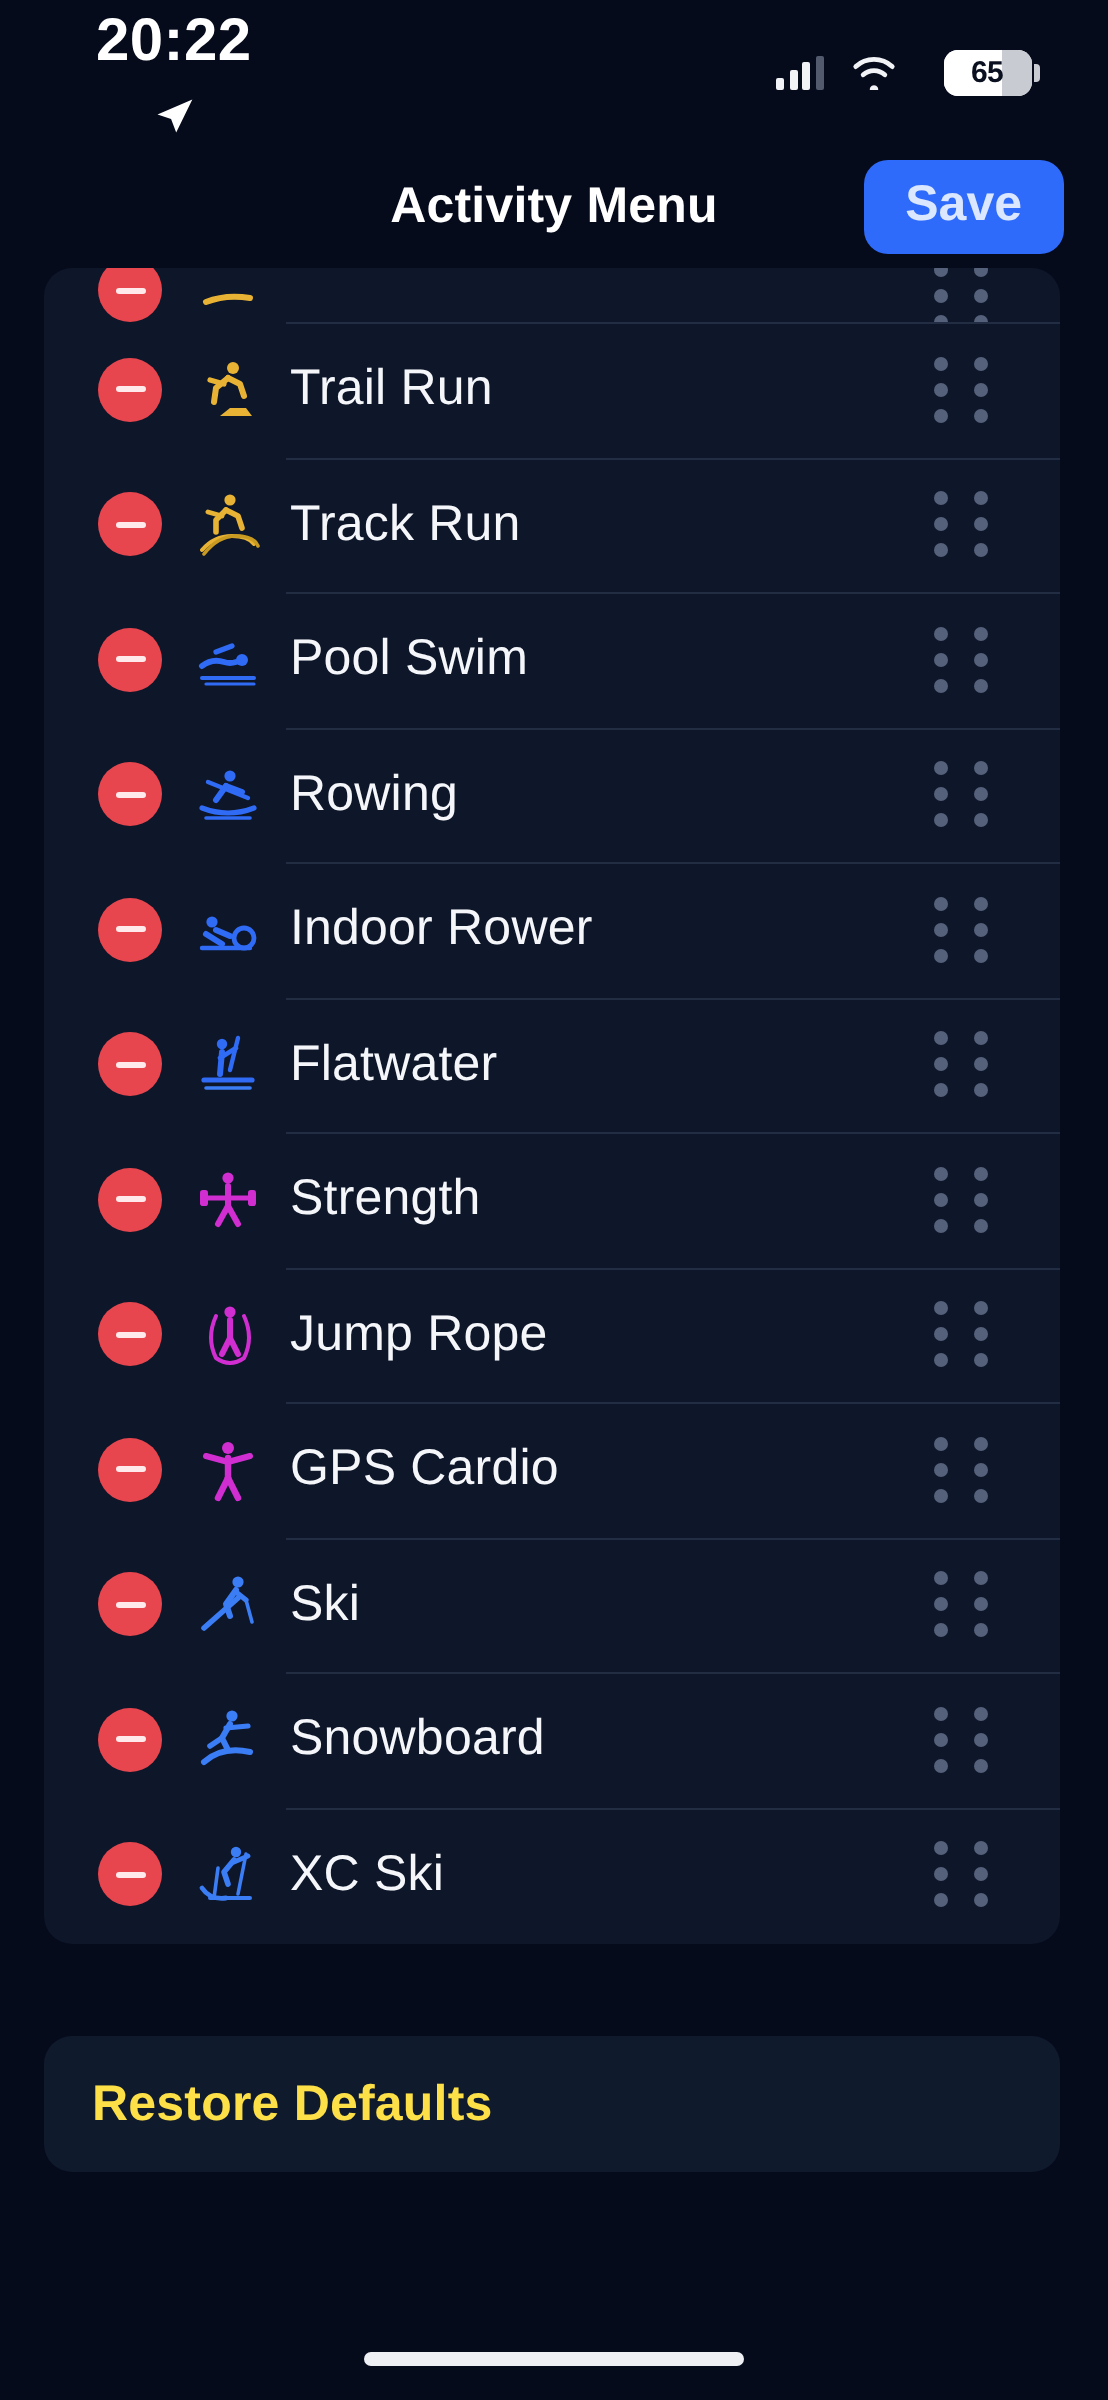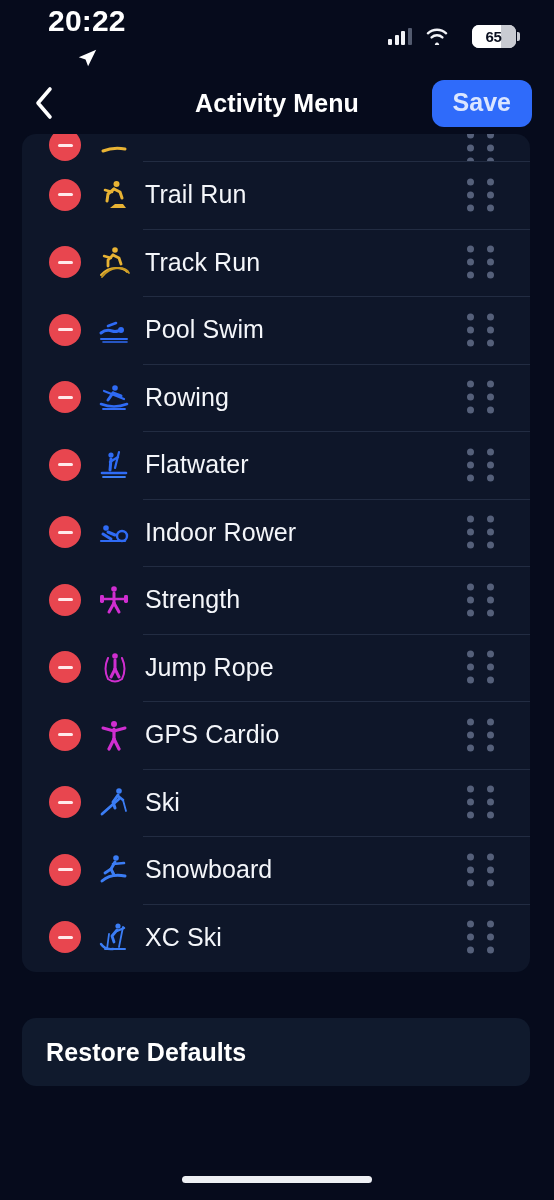--- a/index.html
+++ b/index.html
@@ -52,21 +52,21 @@
     letter-spacing:-0.3px; z-index:2;
   }
   .battery-nub {
     width:3px; height:9px; background:#c9cbd2;
     border-radius:0 2px 2px 0; margin-left:1.5px;
   }
 
   
   .navbar {
     position:absolute; top:72px; left:0; right:0; height:62px;
-    display:flex; align-items:center; padding:0 22px;
+    display:flex; align-items:center; padding:0 22px;justify-content:flex-end;
   }
   .back-btn {
     width:44px; height:44px; display:flex; align-items:center; justify-content:center;
     cursor:pointer;
   }
   .nav-title {
     position:absolute; left:0; right:0; text-align:center;
     color:#ffffff; font-size:25px; font-weight:bold; letter-spacing:0.1px;
     pointer-events:none;
   }
@@ -129,21 +129,21 @@
   
   .restore-card {
     position:absolute; left:22px; top:1018px;
     width:508px; height:68px;
     background:#101a2d;
     border-radius:14px;
     display:flex; align-items:center;
     cursor:pointer;
   }
   .restore-label {
-    margin-left:24px; color:#ffffff; font-size:25px; font-weight:bold;
+    margin-left:24px; color:#fde047; font-size:25px; font-weight:bold;
     letter-spacing:0.1px;
   }
 
   
   .home-indicator {
     position:absolute; left:50%; transform:translateX(-50%);
     bottom:17px; width:190px; height:7px;
     border-radius:4px; background:#eef0f4;
   }
 </style>
@@ -303,52 +303,52 @@
           <span></span>
           <span></span>
       </div>
     </div>
 
     <div class="row">
       <div class="divider"></div>
       <div class="minus-btn"></div>
       <div class="act-icon">
         <svg width="34" height="34" viewBox="0 0 34 34">
+          <circle cx="9" cy="13" r="2.8" fill="#2f6bf5"></circle>
+          <path d="M11 17 L18 20" stroke="#2f6bf5" stroke-width="3" fill="none" stroke-linecap="round"></path>
+          <path d="M6 19 L14 24" stroke="#2f6bf5" stroke-width="3" fill="none" stroke-linecap="round"></path>
+          <circle cx="25" cy="21" r="5" stroke="#2f6bf5" stroke-width="2.4" fill="none"></circle>
+          <path d="M4 26 h24" stroke="#2f6bf5" stroke-width="2.2" fill="none" stroke-linecap="round"></path>
+        </svg>
+      </div>
+      <div class="act-label">Indoor Rower</div>
+      <div class="drag-handle">
+        <span></span>
+          <span></span>
+          <span></span>
+          <span></span>
+          <span></span>
+          <span></span>
+      </div>
+    </div>
+
+    <div class="row">
+      <div class="divider"></div>
+      <div class="minus-btn"></div>
+      <div class="act-icon">
+        <svg width="34" height="34" viewBox="0 0 34 34">
           <circle cx="14" cy="7" r="2.6" fill="#2f6bf5"></circle>
           <path d="M14 11 L13 22" stroke="#2f6bf5" stroke-width="3" fill="none" stroke-linecap="round"></path>
           <path d="M13 14 L21 9" stroke="#2f6bf5" stroke-width="2.4" fill="none" stroke-linecap="round"></path>
           <path d="M22 4 L18 20" stroke="#2f6bf5" stroke-width="2.2" fill="none" stroke-linecap="round"></path>
           <path d="M5 25 h24" stroke="#2f6bf5" stroke-width="2.6" fill="none" stroke-linecap="round"></path>
           <path d="M6 29 h22" stroke="#3b7df5" stroke-width="1.8" fill="none" stroke-linecap="round"></path>
         </svg>
       </div>
       <div class="act-label">Flatwater</div>
-      <div class="drag-handle">
-        <span></span>
-          <span></span>
-          <span></span>
-          <span></span>
-          <span></span>
-          <span></span>
-      </div>
-    </div>
-
-    <div class="row">
-      <div class="divider"></div>
-      <div class="minus-btn"></div>
-      <div class="act-icon">
-        <svg width="34" height="34" viewBox="0 0 34 34">
-          <circle cx="9" cy="13" r="2.8" fill="#2f6bf5"></circle>
-          <path d="M11 17 L18 20" stroke="#2f6bf5" stroke-width="3" fill="none" stroke-linecap="round"></path>
-          <path d="M6 19 L14 24" stroke="#2f6bf5" stroke-width="3" fill="none" stroke-linecap="round"></path>
-          <circle cx="25" cy="21" r="5" stroke="#2f6bf5" stroke-width="2.4" fill="none"></circle>
-          <path d="M4 26 h24" stroke="#2f6bf5" stroke-width="2.2" fill="none" stroke-linecap="round"></path>
-        </svg>
-      </div>
-      <div class="act-label">Indoor Rower</div>
       <div class="drag-handle">
         <span></span>
           <span></span>
           <span></span>
           <span></span>
           <span></span>
           <span></span>
       </div>
     </div>
 

